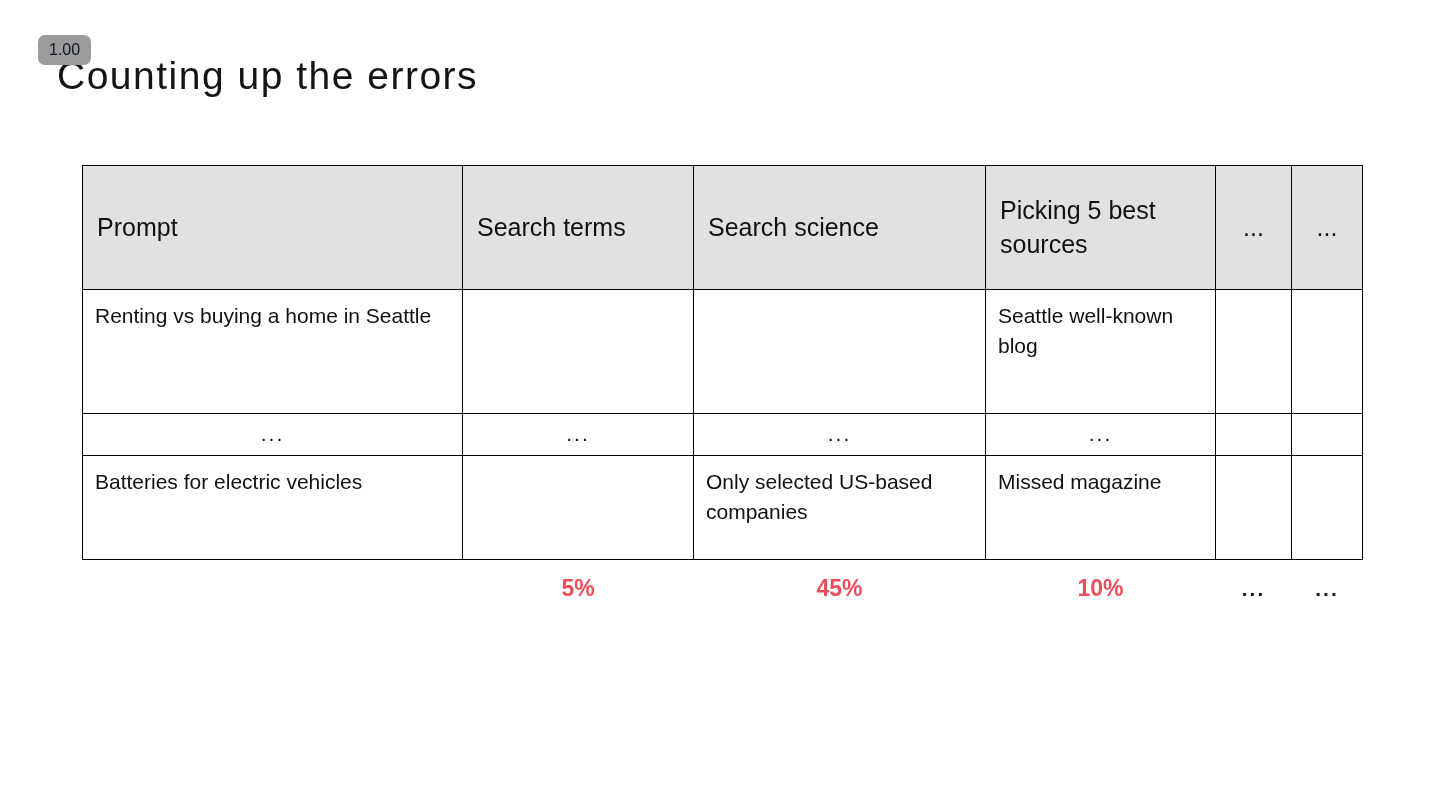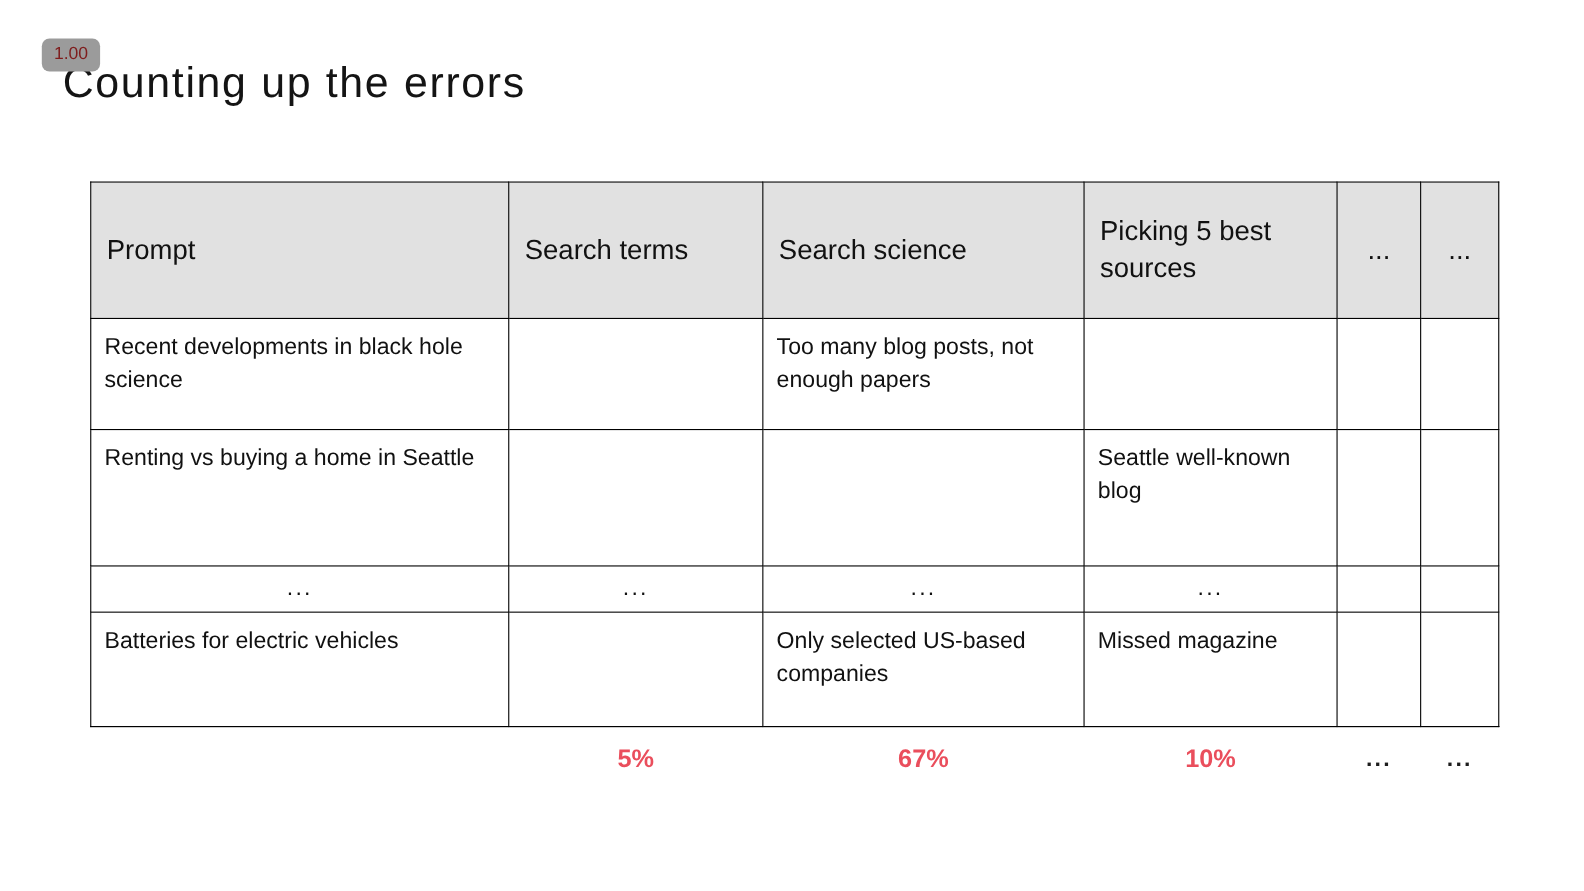--- a/index.html
+++ b/index.html
@@ -9,21 +9,21 @@
     font-family: "Liberation Sans", sans-serif;
     position: relative;
     overflow: hidden;
     color: #111;
   }
   .badge {
     position: absolute;
     left: 38px;
     top: 35px;
     background: #9b9b9b;
-    color: #7f1d1d;
+    color: #0f172a;
     font-size: 16px;
     line-height: 1;
     padding: 7px 11px;
     border-radius: 7px;
     z-index: 2;
   }
   .title {
     position: absolute;
     left: 57px;
     top: 54px;
@@ -115,28 +115,20 @@
     <tr class="hdr">
       <th>Prompt</th>
       <th>Search terms</th>
       <th>Search science</th>
       <th>Picking 5 best sources</th>
       <th class="c">...</th>
       <th class="c">...</th>
     </tr>
   </thead>
   <tbody>
-    <tr class="r0">
-      <td>Recent developments in black hole science</td>
-      <td></td>
-      <td>Too many blog posts, not enough papers</td>
-      <td></td>
-      <td></td>
-      <td></td>
-    </tr>
     <tr class="r1">
       <td>Renting vs buying a home in Seattle</td>
       <td></td>
       <td></td>
       <td>Seattle well-known blog</td>
       <td></td>
       <td></td>
     </tr>
     <tr class="r3 dots-row">
       <td>...</td>
@@ -152,19 +144,19 @@
       <td>Only selected US-based companies</td>
       <td>Missed magazine</td>
       <td></td>
       <td></td>
     </tr>
   </tbody>
   <tfoot>
     <tr>
       <td></td>
       <td class="pct">5%</td>
-      <td class="pct">67%</td>
+      <td class="pct">45%</td>
       <td class="pct">10%</td>
       <td class="dots">...</td>
       <td class="dots">...</td>
     </tr>
   </tfoot>
 </table>
 
 </body></html>

